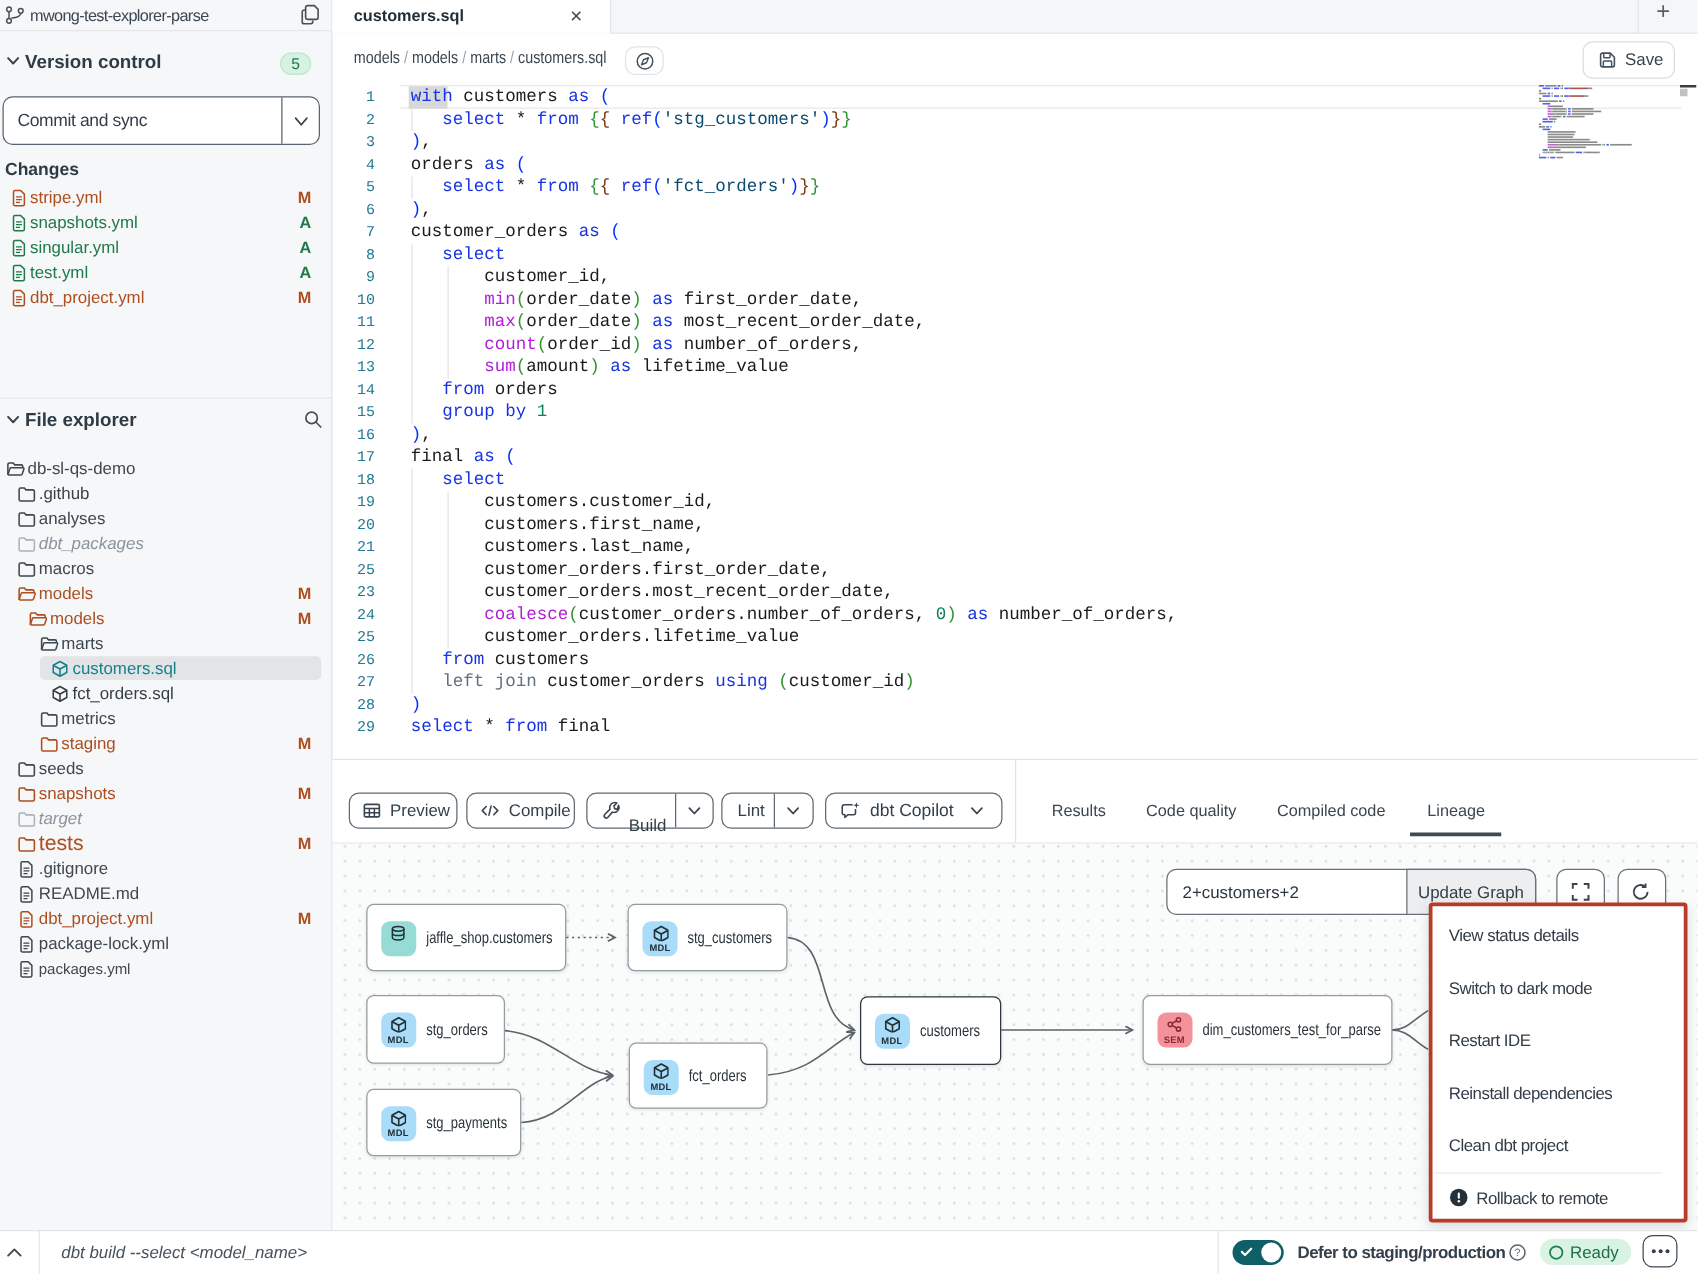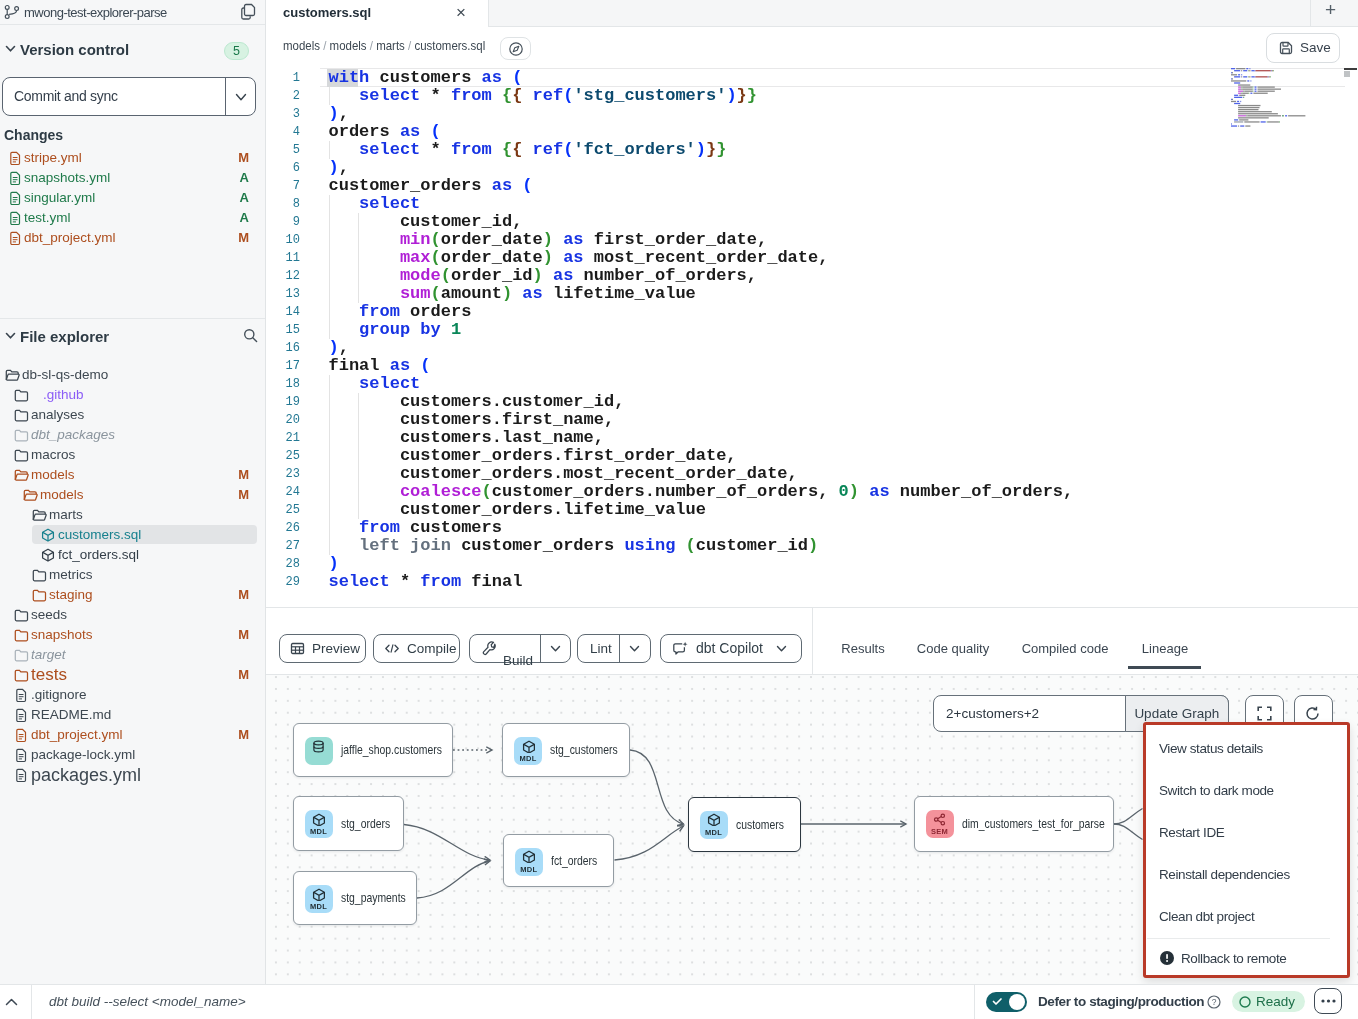--- a/index.html
+++ b/index.html
@@ -2,21 +2,21 @@
 <html><head><meta charset="utf-8"><title>dbt IDE</title>
 <style>
 *{margin:0;padding:0;box-sizing:border-box;}
 html,body{width:1358px;height:1019px;overflow:hidden;background:#fff;
  font-family:"Liberation Sans",sans-serif;}
 .abs{position:absolute;}
 svg{display:block;}
 body{position:relative;}
 .kw{color:#1733e3}.fn{color:#b01fd6}.str{color:#0c4a6e}.num{color:#098658}
 .b1{color:#0431fa}.b2{color:#319331}.b3{color:#7b3814}.gy{color:#64707e}
-.cl{height:18px;line-height:18px;font-size:17px;white-space:pre;font-family:"Liberation Mono",monospace;color:#1b1b1b;font-weight:bold;}
+.cl{height:18px;line-height:18px;font-size:14px;white-space:pre;font-family:"Liberation Mono",monospace;color:#1b1b1b;}
 .gut{height:18px;line-height:18px;font-size:12px;text-align:right;color:#237893;font-family:"Liberation Mono",monospace;}
 .btn{position:absolute;background:#fff;border:1px solid #5f6a73;border-radius:8px;display:flex;align-items:center;color:#323f48;font-size:15px;}
 .node{position:absolute;background:#fff;border:1px solid #939ca3;border-radius:6px;}
 .mitem{position:absolute;font-size:13.5px;letter-spacing:-0.4px;color:#323d48;height:42px;display:flex;align-items:center;}
 </style></head>
 <body>
 <div class="abs" style="left:0;top:0;width:266px;height:984px;background:#f6f7f8;border-right:1px solid #e1e4e6;"></div>
 <div class="abs" style="left:0;top:0;width:265px;height:25px;border-bottom:1px solid #e4e7e9;"></div>
 <div class="abs" style="left:4px;top:4px;">
     <svg width="16" height="16" viewBox="0 0 16 16" style="">
@@ -117,21 +117,21 @@
       <path d="M1.3 11.8 V3.6 c0-.7 .5-1.2 1.2-1.2 h3 l1.3 1.5 h5.2 c.7 0 1.2 .5 1.2 1.2 v1.2" fill="none" stroke="#3d4750" stroke-width="1.25"></path>
       <path d="M1.3 11.8 l1.6-4.9 c.1-.4 .5-.7 .9-.7 h9.6 c.6 0 .9 .5 .7 1.1 l-1.4 4 c-.1 .4-.5 .7-.9 .7 H2.2 c-.6 0-1-.5-.9-1.2z" fill="none" stroke="#3d4750" stroke-width="1.25"></path>
     </svg>
   </div>
 <div class="abs" style="left:22px;top:365px;height:20px;line-height:20px;font-size:13.5px;color:#3d4750;">db-sl-qs-demo</div>
 <div class="abs" style="left:14px;top:388px;">
     <svg width="15" height="14" viewBox="0 0 15 14" style="">
       <path d="M1.3 11.6 V3.6 c0-.7 .5-1.2 1.2-1.2 h3 l1.3 1.5 h5.5 c.7 0 1.2 .5 1.2 1.2 v6.5 c0 .7-.5 1.2-1.2 1.2 H2.5 c-.7 0-1.2-.5-1.2-1.2z" fill="none" stroke="#3d4750" stroke-width="1.25"></path>
     </svg>
   </div>
-<div class="abs" style="left:31px;top:385px;height:20px;line-height:20px;font-size:13.5px;color:#8b5cf6;margin-left:12px;">.github</div>
+<div class="abs" style="left:31px;top:385px;height:20px;line-height:20px;font-size:13.5px;color:#404040;">.github</div>
 <div class="abs" style="left:14px;top:408px;">
     <svg width="15" height="14" viewBox="0 0 15 14" style="">
       <path d="M1.3 11.6 V3.6 c0-.7 .5-1.2 1.2-1.2 h3 l1.3 1.5 h5.5 c.7 0 1.2 .5 1.2 1.2 v6.5 c0 .7-.5 1.2-1.2 1.2 H2.5 c-.7 0-1.2-.5-1.2-1.2z" fill="none" stroke="#3d4750" stroke-width="1.25"></path>
     </svg>
   </div>
 <div class="abs" style="left:31px;top:405px;height:20px;line-height:20px;font-size:13.5px;color:#3d4750;">analyses</div>
 <div class="abs" style="left:14px;top:428px;">
     <svg width="15" height="14" viewBox="0 0 15 14" style="">
       <path d="M1.3 11.6 V3.6 c0-.7 .5-1.2 1.2-1.2 h3 l1.3 1.5 h5.5 c.7 0 1.2 .5 1.2 1.2 v6.5 c0 .7-.5 1.2-1.2 1.2 H2.5 c-.7 0-1.2-.5-1.2-1.2z" fill="none" stroke="#aab3ba" stroke-width="1.25"></path>
     </svg>
@@ -258,21 +258,21 @@
   </div>
 <div class="abs" style="left:31px;top:745px;height:20px;line-height:20px;font-size:13.5px;color:#3d4750;">package-lock.yml</div>
 <div class="abs" style="left:14px;top:768px;">
     <svg width="14" height="15" viewBox="0 0 14 15" style="">
       <path d="M2.8 2.5 c0-.7 .5-1.2 1.2-1.2 h4.5 l3 3 v8 c0 .7-.5 1.2-1.2 1.2 H4 c-.7 0-1.2-.5-1.2-1.2z" fill="none" stroke="#3d4750" stroke-width="1.2"></path>
       <line x1="4.8" y1="6.5" x2="9.5" y2="6.5" stroke="#3d4750" stroke-width="1"></line>
       <line x1="4.8" y1="8.7" x2="9.5" y2="8.7" stroke="#3d4750" stroke-width="1"></line>
       <line x1="4.8" y1="10.9" x2="8" y2="10.9" stroke="#3d4750" stroke-width="1"></line>
     </svg>
   </div>
-<div class="abs" style="left:31px;top:765px;height:20px;line-height:20px;font-size:18px;color:#3d4750;">packages.yml</div>
+<div class="abs" style="left:31px;top:765px;height:20px;line-height:20px;font-size:12px;color:#3d4750;">packages.yml</div>
 <div class="abs" style="left:266px;top:0;width:1092px;height:27px;background:#f5f6f7;border-bottom:1px solid #e3e6e8;"></div>
 <div class="abs" style="left:266px;top:0;width:223px;height:27px;background:#fff;border-right:1px solid #e3e6e8;"></div>
 <div class="abs" style="left:283px;top:0;height:27px;line-height:26px;font-size:13px;font-weight:bold;color:#222e38;">customers.sql</div>
 <div class="abs" style="left:456px;top:0px;height:27px;line-height:25px;font-size:17px;color:#404b55;">×</div>
 <div class="abs" style="left:1310px;top:0;width:1px;height:27px;background:#e3e6e8;"></div>
 <div class="abs" style="left:1325px;top:-2px;height:27px;line-height:24px;font-size:19px;font-weight:300;color:#556069;">+</div>
 <div class="abs" style="left:283px;top:38px;font-size:13.5px;white-space:nowrap;transform:scaleX(0.85);transform-origin:0 50%;"><span style="color:#3c4751">models</span><span style="color:#9aa3ab"> / </span><span style="color:#3c4751">models</span><span style="color:#9aa3ab"> / </span><span style="color:#3c4751">marts</span><span style="color:#9aa3ab"> / </span><span style="color:#3c4751">customers.sql</span></div>
 <div class="abs" style="left:500px;top:37px;width:31px;height:23px;border:1px solid #dfe3e5;border-radius:8px;"></div>
 <div class="abs" style="left:508px;top:41px;">
     <svg width="16" height="16" viewBox="0 0 16 16" style="">
@@ -314,21 +314,21 @@
 <div class="abs cl" style="left:328.5px;top:176.6px;">customer_orders <span class="kw">as</span> <span class="b1">(</span></div>
 <div class="abs gut" style="left:266px;top:194.6px;width:34px;">8</div>
 <div class="abs cl" style="left:328.5px;top:194.6px;">   <span class="kw">select</span></div>
 <div class="abs gut" style="left:266px;top:212.6px;width:34px;">9</div>
 <div class="abs cl" style="left:328.5px;top:212.6px;">       customer_id,</div>
 <div class="abs gut" style="left:266px;top:230.6px;width:34px;">10</div>
 <div class="abs cl" style="left:328.5px;top:230.6px;">       <span class="fn">min</span><span class="b2">(</span>order_date<span class="b2">)</span> <span class="kw">as</span> first_order_date,</div>
 <div class="abs gut" style="left:266px;top:248.6px;width:34px;">11</div>
 <div class="abs cl" style="left:328.5px;top:248.6px;">       <span class="fn">max</span><span class="b2">(</span>order_date<span class="b2">)</span> <span class="kw">as</span> most_recent_order_date,</div>
 <div class="abs gut" style="left:266px;top:266.6px;width:34px;">12</div>
-<div class="abs cl" style="left:328.5px;top:266.6px;">       <span class="fn">mode</span><span class="b2">(</span>order_id<span class="b2">)</span> <span class="kw">as</span> number_of_orders,</div>
+<div class="abs cl" style="left:328.5px;top:266.6px;">       <span class="fn">count</span><span class="b2">(</span>order_id<span class="b2">)</span> <span class="kw">as</span> number_of_orders,</div>
 <div class="abs gut" style="left:266px;top:284.6px;width:34px;">13</div>
 <div class="abs cl" style="left:328.5px;top:284.6px;">       <span class="fn">sum</span><span class="b2">(</span>amount<span class="b2">)</span> <span class="kw">as</span> lifetime_value</div>
 <div class="abs gut" style="left:266px;top:302.6px;width:34px;">14</div>
 <div class="abs cl" style="left:328.5px;top:302.6px;">   <span class="kw">from</span> orders</div>
 <div class="abs gut" style="left:266px;top:320.6px;width:34px;">15</div>
 <div class="abs cl" style="left:328.5px;top:320.6px;">   <span class="kw">group by</span> <span class="num">1</span></div>
 <div class="abs gut" style="left:266px;top:338.6px;width:34px;">16</div>
 <div class="abs cl" style="left:328.5px;top:338.6px;"><span class="b1">)</span>,</div>
 <div class="abs gut" style="left:266px;top:356.6px;width:34px;">17</div>
 <div class="abs cl" style="left:328.5px;top:356.6px;">final <span class="kw">as</span> <span class="b1">(</span></div>

